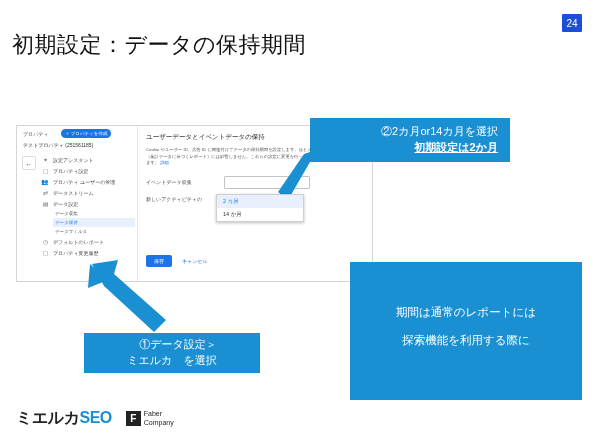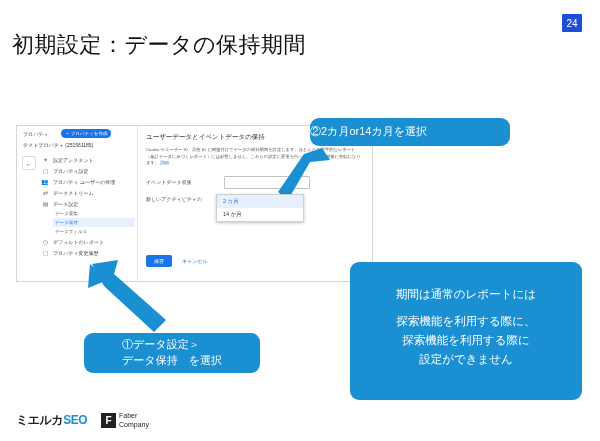--- a/index.html
+++ b/index.html
@@ -102,22 +102,22 @@
   .ga-buttons{
     position:absolute;left:129px;bottom:14px;display:flex;align-items:center;
   }
   .ga-save{
     background:#1a73e8;color:#fff;font-size:5px;padding:3px 8px;border-radius:2px;
   }
   .ga-cancel{color:#1a73e8;font-size:5px;margin-left:10px;}
 
   
   .callout{
-    position:absolute;background:#1a8fd1;color:#fff;text-align:left;
-    font-size:11px;line-height:1.45;padding:6px 0;box-sizing:border-box;border-radius:9px;
+    position:absolute;background:#1a8fd1;color:#fff;text-align:right;
+    font-size:11px;line-height:1.45;padding:6px 12px;box-sizing:border-box;
   }
   #callout-top{left:310px;top:118px;width:200px;}
   #callout-top .u{text-decoration:underline;font-weight:bold;display:block;}
   #callout-bottom{left:84px;top:333px;width:176px;height:40px;
     display:flex;align-items:center;justify-content:center;}
   #callout-right{
     left:350px;top:262px;width:232px;height:138px;
     display:flex;flex-direction:column;align-items:center;justify-content:center;
     font-size:11.5px;
   }
@@ -127,21 +127,21 @@
   #callout-right .gap{height:9px;}
 
   
   .arrow{position:absolute;}
   svg{display:block;}
 
   
   .footer{
     position:absolute;left:16px;bottom:12px;display:flex;align-items:center;
   }
-  .logo1{font-size:12px;font-weight:bold;color:#222;letter-spacing:-0.5px;}
+  .logo1{font-size:16px;font-weight:bold;color:#222;letter-spacing:-0.5px;}
   .logo1 .seo{color:#1a8fd1;}
   .logo2{
     margin-left:14px;display:flex;align-items:center;
   }
   .logo2 .sq{
     width:15px;height:15px;background:#222;color:#fff;font-size:10px;
     display:flex;align-items:center;justify-content:center;font-weight:bold;
     margin-right:3px;
   }
   .logo2 .txt{font-size:7px;line-height:1.15;color:#222;}
@@ -223,37 +223,36 @@
   </div>
 
   <div class="ga-buttons">
     <span class="ga-save">保存</span>
     <span class="ga-cancel">キャンセル</span>
   </div>
 </div>
 
 <div class="callout" id="callout-top">
   <div>②2カ月or14カ月を選択</div>
+  <div class="u">初期設定は2か月</div>
 </div>
 
 <div class="callout" id="callout-bottom">
   <div>
     <div>①データ設定＞</div>
-    <div>データ保持　を選択</div>
+    <div>ミエルカ　を選択</div>
   </div>
 </div>
 
 <div class="callout" id="callout-right">
   <div class="line">
     <span>期間は通常のレポートには</span>
   </div>
   <div class="gap"></div>
-  <div class="line">探索機能を利用する際に、</div>
   <div class="line">探索機能を利用する際に</div>
-  <div class="line">設定ができません</div>
   <div class="gap"></div>
 </div>
 
 <div class="arrow" style="left:270px;top:148px;width:60px;height:70px;">
   <svg width="60" height="70" viewBox="0 0 60 70">
     <polygon points="52,0 60,12 40,14 18,52 8,44 34,6" fill="#1a8fd1"></polygon>
     <polygon points="14,38 2,62 26,56" fill="#1a8fd1"></polygon>
   </svg>
 </div>
 

